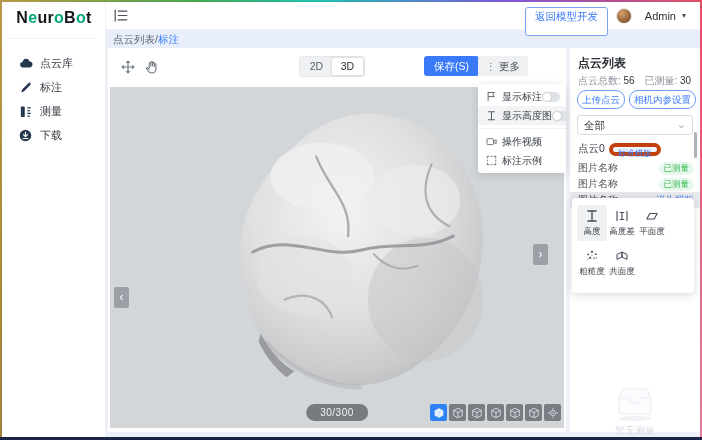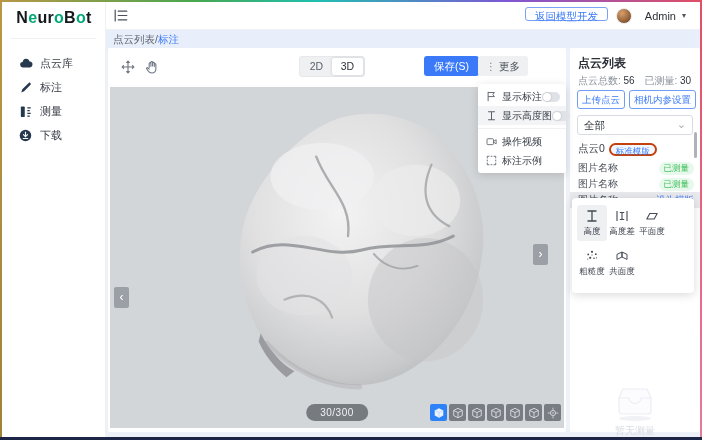--- a/index.html
+++ b/index.html
@@ -20,21 +20,21 @@
   .logo { position:absolute; left:0; top:7px; width:104px; text-align:center; font-size:16px; font-weight:bold; letter-spacing:.3px; color:#15181d; }
   .logo .g { color:#00a878; }
   .logo-divider { position:absolute; left:8px; top:36px; width:86px; border-top:1px solid #f0f1f4; }
   .side-item { position:absolute; left:0; width:104px; height:20px; display:flex; align-items:center; padding-left:17px; cursor:pointer; }
   .side-item .ic { width:14px; height:14px; color:#26384e; display:flex; align-items:center; }
   .side-item .lb { font-size:11px; color:#353b44; margin-left:7px; }
 
   
   .topbar { position:absolute; left:104px; top:0; width:594px; height:28px; background:#fff; border-bottom:1px solid #f0f1f4; z-index:4; }
   .collapse-btn { position:absolute; left:8px; top:7px; width:14px; height:13px; color:#4a5058; cursor:pointer; }
-  .back-btn { position:absolute; right:92px; top:5px; height:14px; line-height:17px; padding:0 9px; border:1px solid #7aa3f5; color:#3a7af8; font-size:10.5px; border-radius:3px; background:#fff; cursor:pointer; }
+  .back-btn { position:absolute; right:92px; top:5px; height:29px; line-height:17px; padding:0 9px; border:1px solid #7aa3f5; color:#3a7af8; font-size:10.5px; border-radius:3px; background:#fff; cursor:pointer; }
   .avatar { position:absolute; right:68px; top:6px; width:16px; height:16px; border-radius:50%;
     background:radial-gradient(circle at 35% 30%, #d9a06b, #8a5a33 70%, #5d3a1e); border:1px solid #e7e7ea; }
   .user-name { position:absolute; right:24px; top:8px; font-size:11px; color:#2c3138; }
   .user-caret { position:absolute; right:14px; top:9px; font-size:8px; color:#555; }
 
   
   .crumbbar { position:absolute; left:104px; top:28px; width:594px; height:18px; background:#e9effa; z-index:3; }
   .crumbbar .txt { position:absolute; left:7px; top:3px; font-size:10.5px; }
   .crumb-parent,.crumb-sep { color:#5d6570; }
   .crumb-current { color:#3a7af8; }
@@ -70,26 +70,26 @@
   .toggle { width:18px; height:10px; background:#dfe2e6; border-radius:5px; position:relative; flex:none; cursor:pointer; }
   .toggle::after { content:""; position:absolute; left:1px; top:1px; width:8px; height:8px; background:#fff; border-radius:50%; box-shadow:0 0 2px rgba(0,0,0,.25); }
   .mm-divider { border-top:1px solid #eff1f3; margin:3px 0; }
 
   
   .panel { position:absolute; left:568px; top:46px; width:130px; height:384px; background:#fff; border-radius:2px; z-index:2; }
   .p-title { position:absolute; left:8px; top:7px; font-size:12px; font-weight:bold; color:#2b2f36; }
   .p-stats { position:absolute; left:8px; top:26px; font-size:10px; white-space:nowrap; }
   .stat-lb { color:#8a9099; } .stat-val { color:#2f343b; margin-right:7px; }
   .p-btns { position:absolute; left:7px; top:42px; display:flex; gap:4px; }
-  .p-btn { height:19px; line-height:17px; padding:0 4px; border:1px solid #6f9df5; color:#3a7af8; font-size:9.5px; border-radius:3px; background:#fff; white-space:nowrap; cursor:pointer; }
+  .p-btn { height:19px; line-height:17px; padding:0 4px; border:1px solid #6f9df5; color:#3a7af8; font-size:9.5px; border-radius:9px; background:#fff; white-space:nowrap; cursor:pointer; }
   .p-select { position:absolute; left:7px; top:67px; width:116px; height:20px; border:1px solid #d8dce1; border-radius:3px; font-size:10.5px; color:#2f343b; line-height:18px; padding-left:6px; cursor:pointer; background:#fff; }
   .p-select .chev { position:absolute; right:6px; top:-1px; color:#a8aeb7; font-size:11px; }
   .cloud-row { position:absolute; left:8px; top:94px; display:flex; align-items:center; }
   .cloud-name { font-size:10.5px; color:#3a4049; }
-  .tpl-tag { margin-left:4px; font-size:8.5px; color:#3a7af8; border:2px solid #c2410c; background:#f2f7ff; border-radius:8px; padding:0 5px; height:13px; line-height:12px; white-space:nowrap; }
+  .tpl-tag { margin-left:4px; font-size:8.5px; color:#3a7af8; border:4px solid #c2410c; background:#f2f7ff; border-radius:8px; padding:0 5px; height:13px; line-height:12px; white-space:nowrap; }
   .list-scrollbar { position:absolute; right:3px; top:84px; width:3px; height:26px; background:#aeb3ba; border-radius:2px; cursor:pointer; }
   .img-row { position:absolute; left:0; width:130px; height:16px; display:flex; align-items:center; padding:0 6px 0 8px; cursor:pointer; }
   .img-row .nm { font-size:10px; color:#4a4f57; flex:1; }
   .tag { font-size:8.5px; height:13px; line-height:13px; padding:0 5px; border-radius:7px; white-space:nowrap; }
   .tag.measured { background:#e7f8ec; color:#47c15e; }
   .tag.unmeasured { background:#f2f3f5; color:#9aa0a8; }
   .img-row.selected { background:#e7e9ec; }
   .row-close { font-size:10px; color:#9aa0a8; margin-right:4px; cursor:pointer; }
   .row-action { font-size:9.5px; color:#3a7af8; cursor:pointer; white-space:nowrap; }
 

